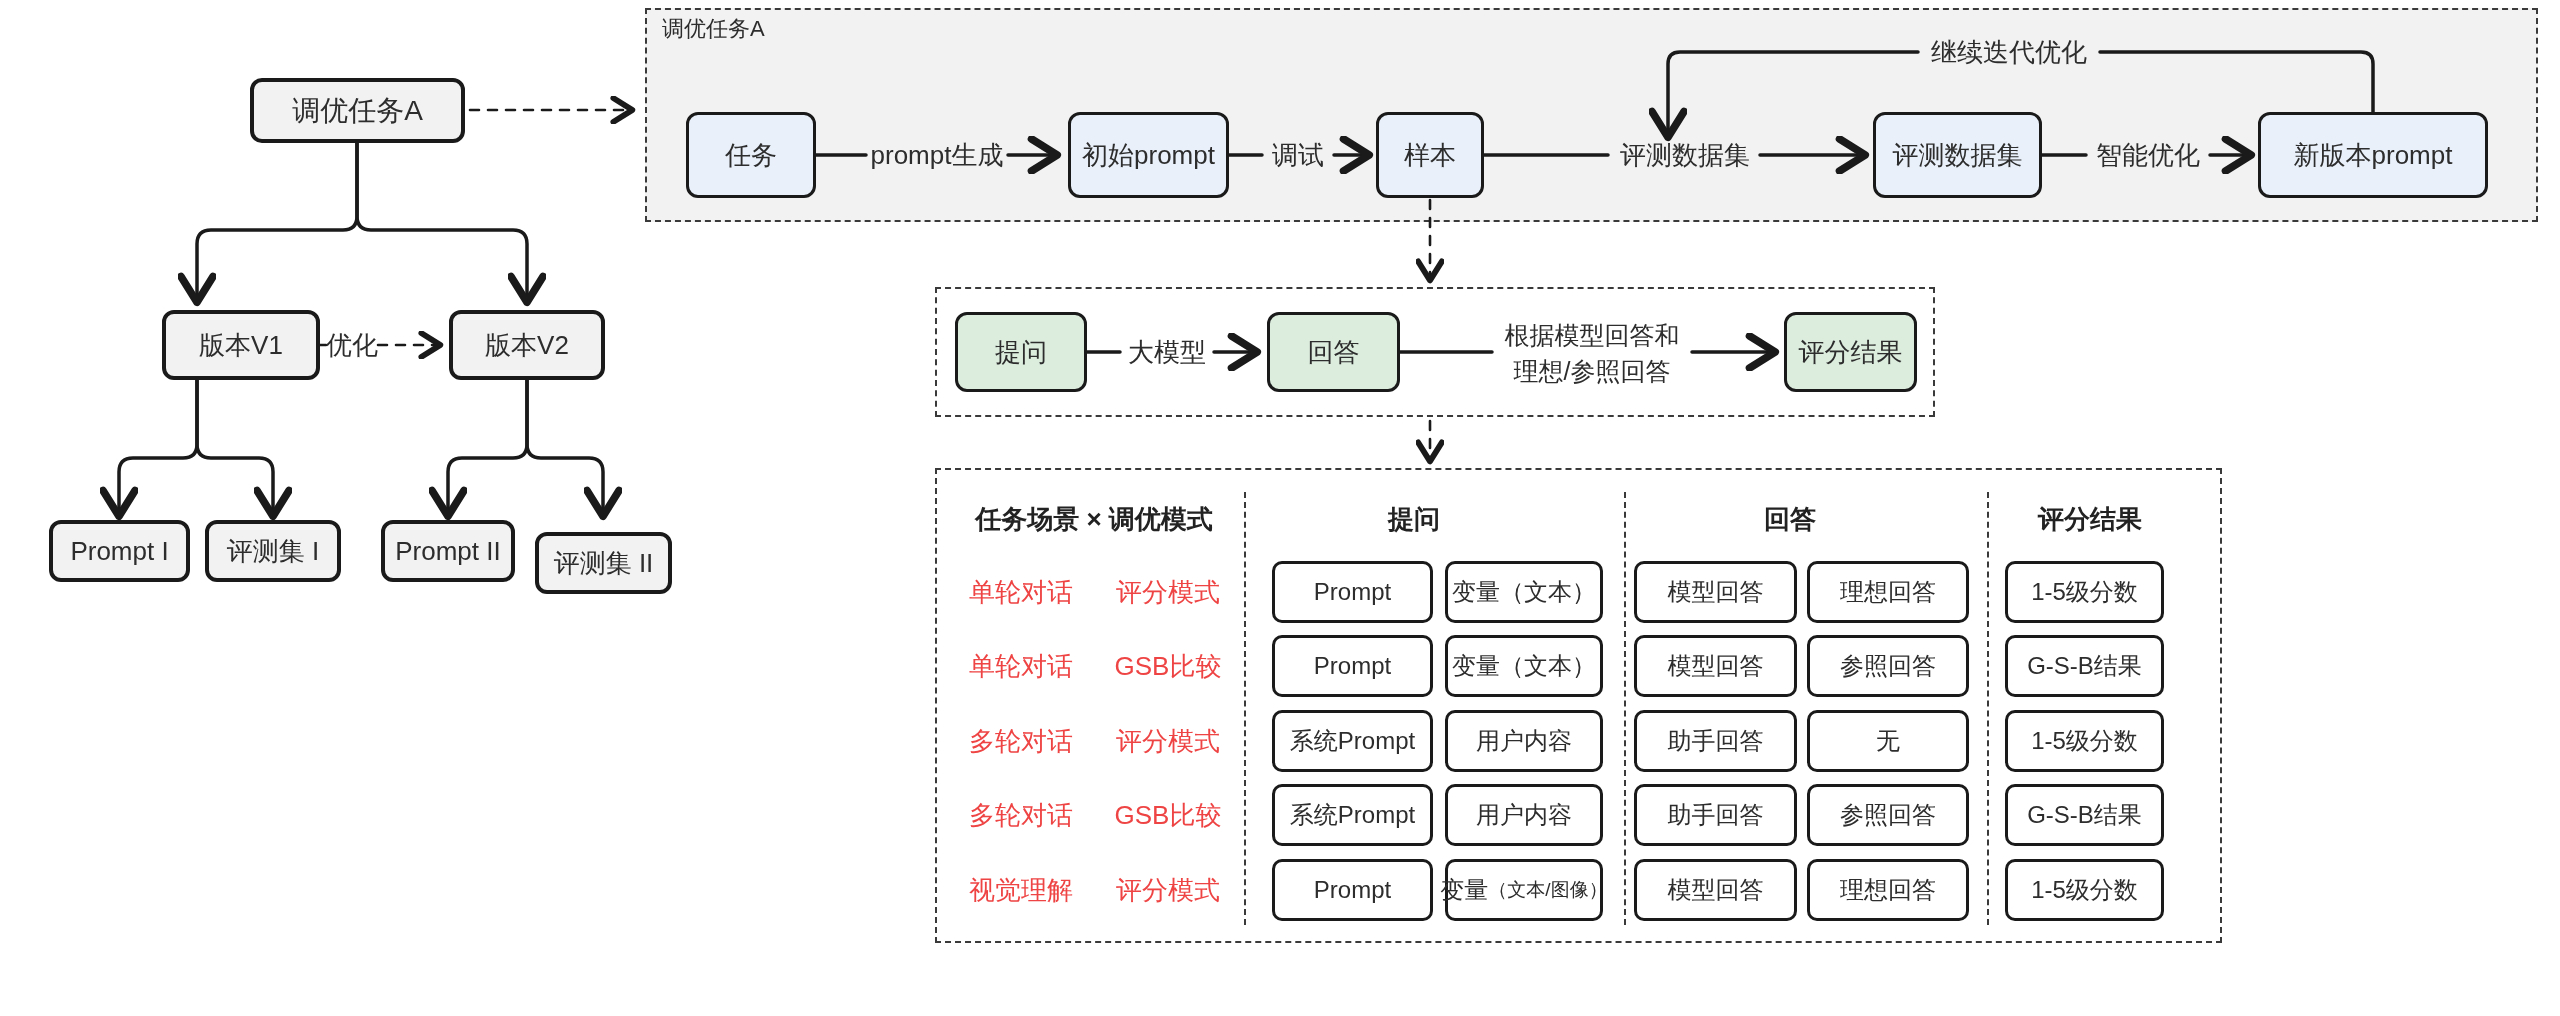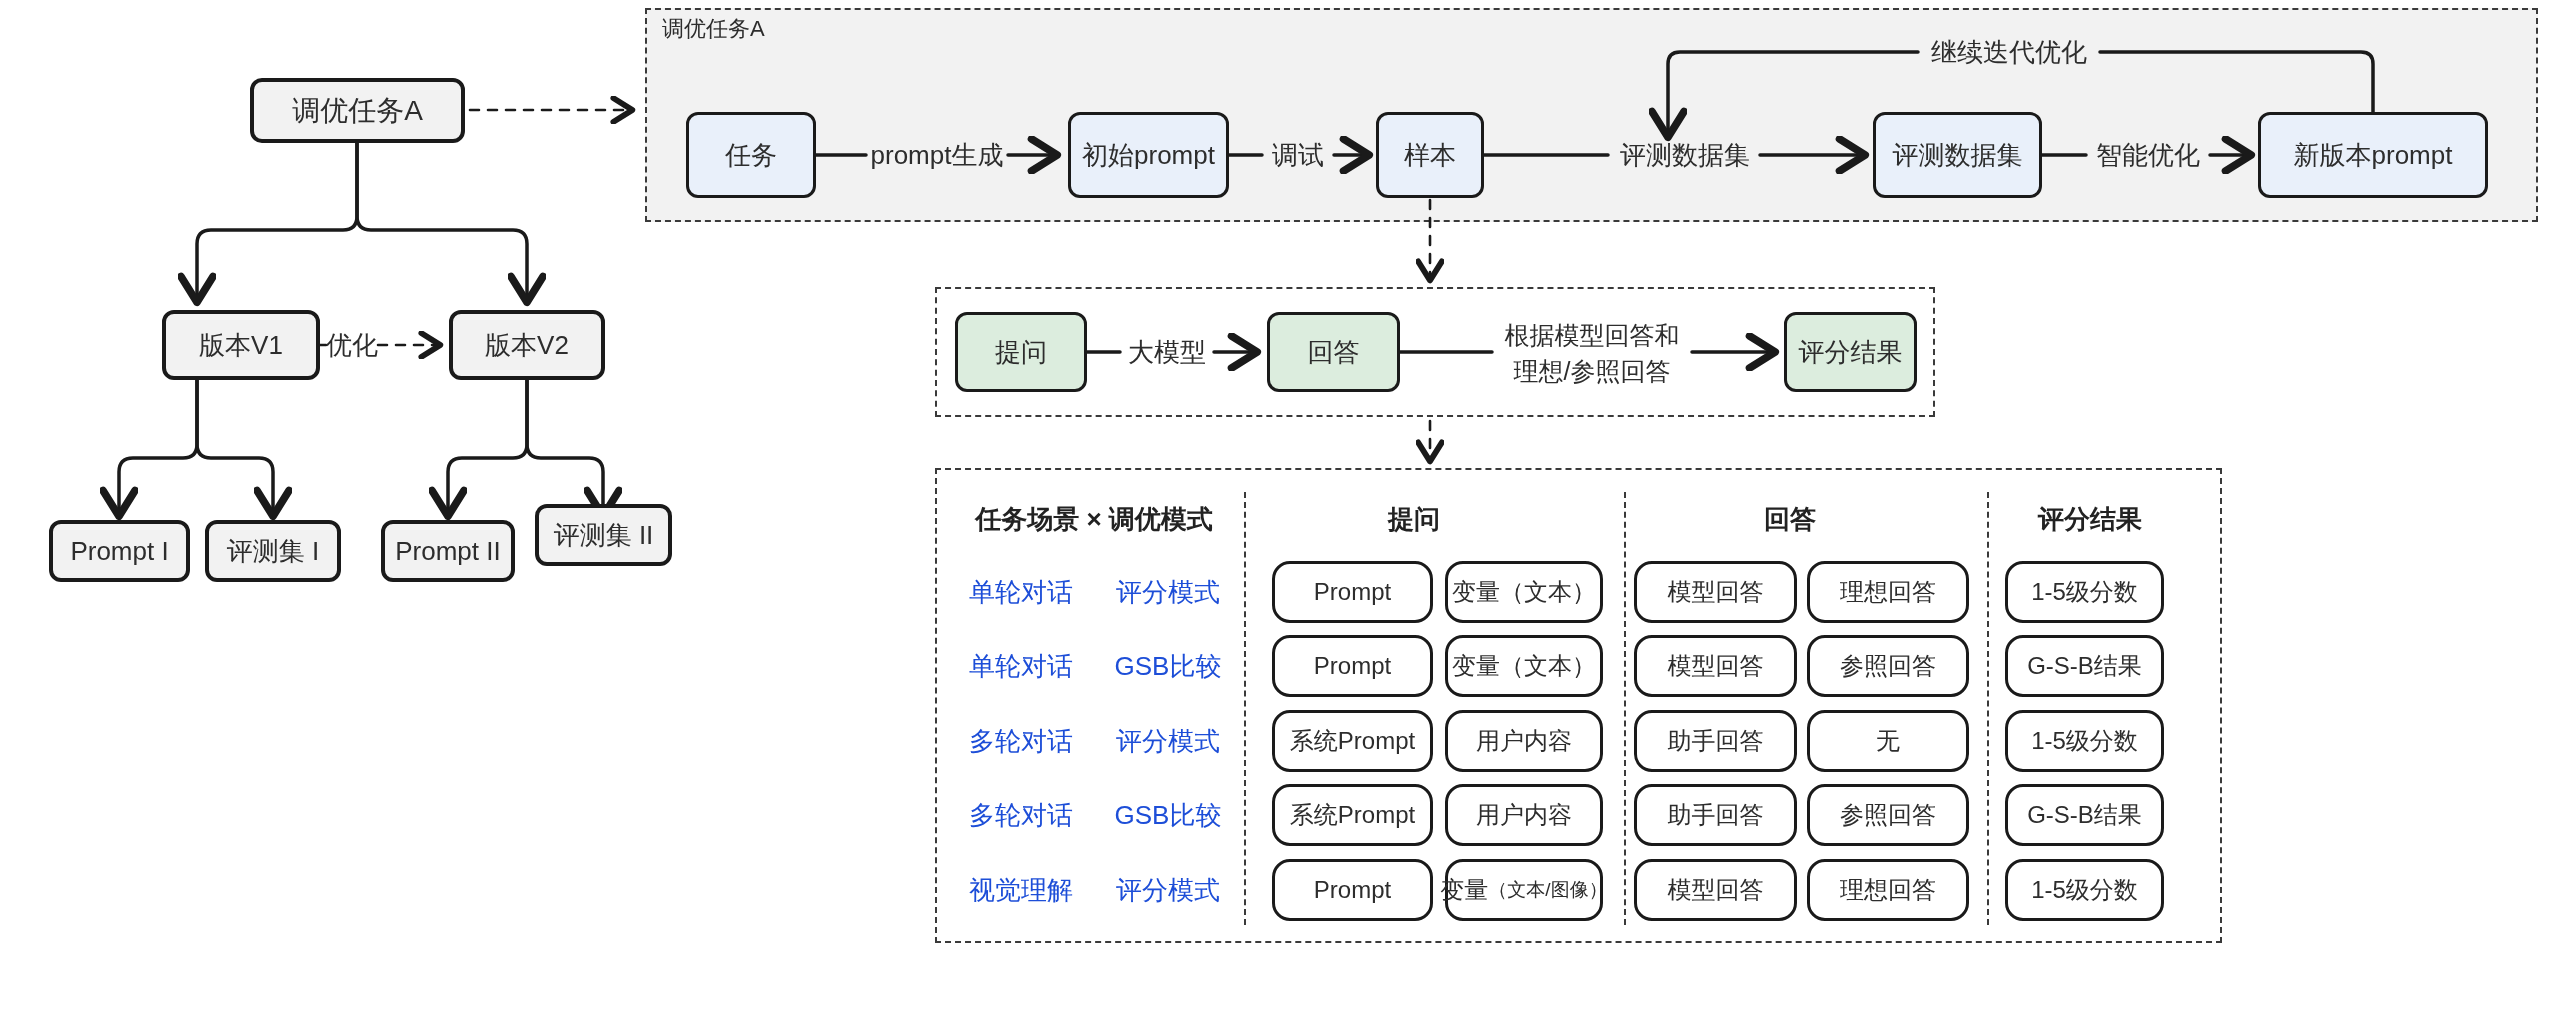--- a/index.html
+++ b/index.html
@@ -6,33 +6,33 @@
   .stage{position:relative;width:2560px;height:1016px;background:#ffffff;overflow:hidden;
          font-family:"Liberation Sans","DejaVu Sans",sans-serif;color:#2d2d2d;}
   svg.wires{position:absolute;left:0;top:0;width:2560px;height:1016px;pointer-events:none;}
   .node{position:absolute;border:3px solid #1a1a1a;border-radius:12px;box-sizing:border-box;
         display:flex;align-items:center;justify-content:center;font-size:26px;color:#2d2d2d;
         background:#fff;white-space:nowrap;}
   .node.gray{background:#f2f2f2;border-width:4px;}
   .node.blue{background:#e9f0fa;}
   .node.green{background:#dcedde;}
   .node.root{font-size:28px;}
-  .tb{position:absolute;border:3px solid #1a1a1a;border-radius:18px;box-sizing:border-box;
+  .tb{position:absolute;border:3px solid #1a1a1a;border-radius:10px;box-sizing:border-box;
       background:#fff;display:flex;align-items:center;justify-content:center;font-size:24px;
       color:#2d2d2d;height:62px;white-space:nowrap;}
   .tb .small{font-size:19px;margin-left:0;}
   .lbl{position:absolute;transform:translate(-50%,-50%);font-size:26px;color:#2d2d2d;
        white-space:nowrap;line-height:1;text-align:right;}
   .lbl.small2{font-size:25px;}
   .cdash{position:absolute;border:2px dashed #3a3a3a;box-sizing:border-box;}
   .cdash.fill{background:#f2f2f2;}
   .vsep{position:absolute;border-left:2px dashed #3a3a3a;width:0;}
   .hdr{position:absolute;transform:translate(-50%,0);font-size:26px;font-weight:bold;
        color:#222;white-space:nowrap;}
-  .rowlbl{position:absolute;transform:translate(-50%,-50%);font-size:26px;color:#1d4ed8;white-space:nowrap;}
+  .rowlbl{position:absolute;transform:translate(-50%,-50%);font-size:26px;color:#ef4444;white-space:nowrap;}
   .foot{position:absolute;font-size:25px;color:#333;white-space:nowrap;}
   .boxtag{position:absolute;font-size:22px;color:#2d2d2d;}
 </style>
 </head>
 <body>
 
 <div class="stage">
 
   <div class="cdash fill" style="left:645px;top:8px;width:1893px;height:214px;"></div>
   <div class="cdash" style="left:935px;top:287px;width:1000px;height:130px;"></div>
@@ -91,21 +91,21 @@
   <div class="lbl" style="left:352px;top:345px;">优化</div>
   <div class="node gray" style="left:49px;top:520px;width:141px;height:62px;">
     <span>Prompt I</span>
   </div>
   <div class="node gray" style="left:205px;top:520px;width:136px;height:62px;">
     <span>评测集 I</span>
   </div>
   <div class="node gray" style="left:381px;top:520px;width:134px;height:62px;">
     <span>Prompt II</span>
   </div>
-  <div class="node gray" style="left:535px;top:504px;width:137px;height:62px;">
+  <div class="node gray" style="left:535px;top:532px;width:137px;height:62px;">
     <span>评测集 II</span>
   </div>
 
   <div class="boxtag" style="left:662px;top:14px;">调优任务A</div>
 
   <div class="node blue" style="left:686px;top:112px;width:130px;height:86px;">
     <span>任务</span>
   </div>
   <div class="node blue" style="left:1068px;top:112px;width:161px;height:86px;">
     <span>初始prompt</span>

